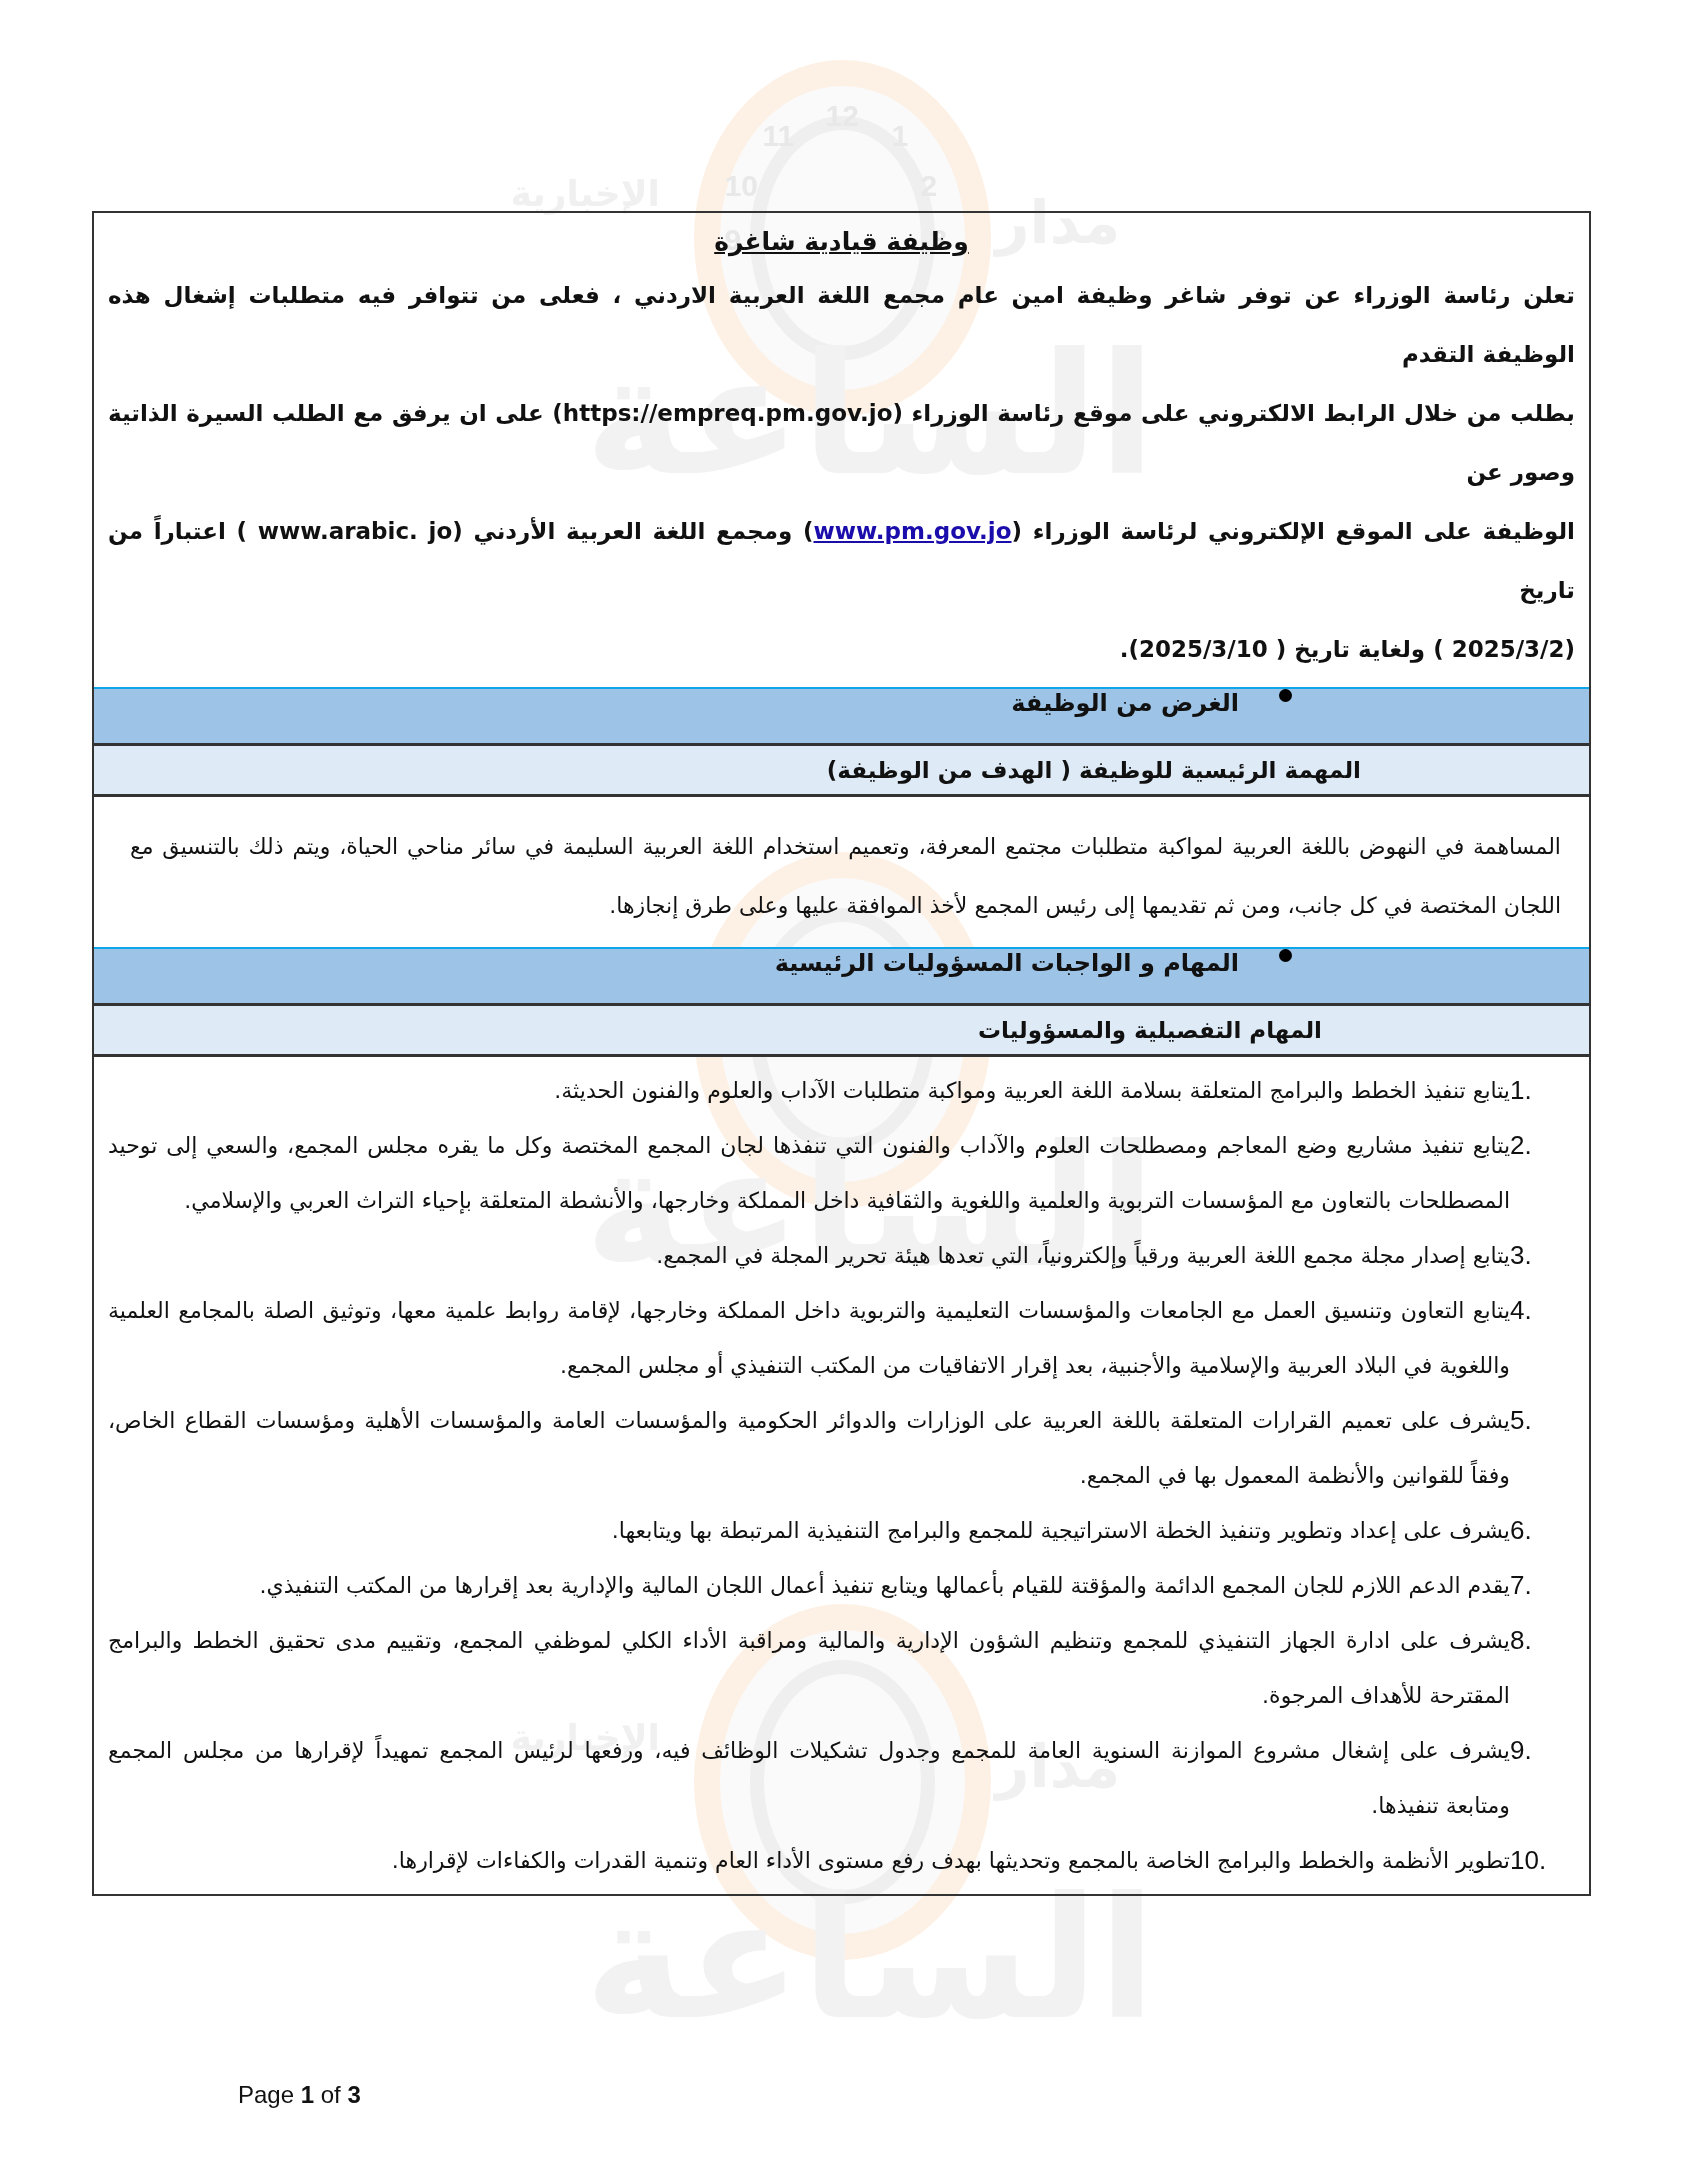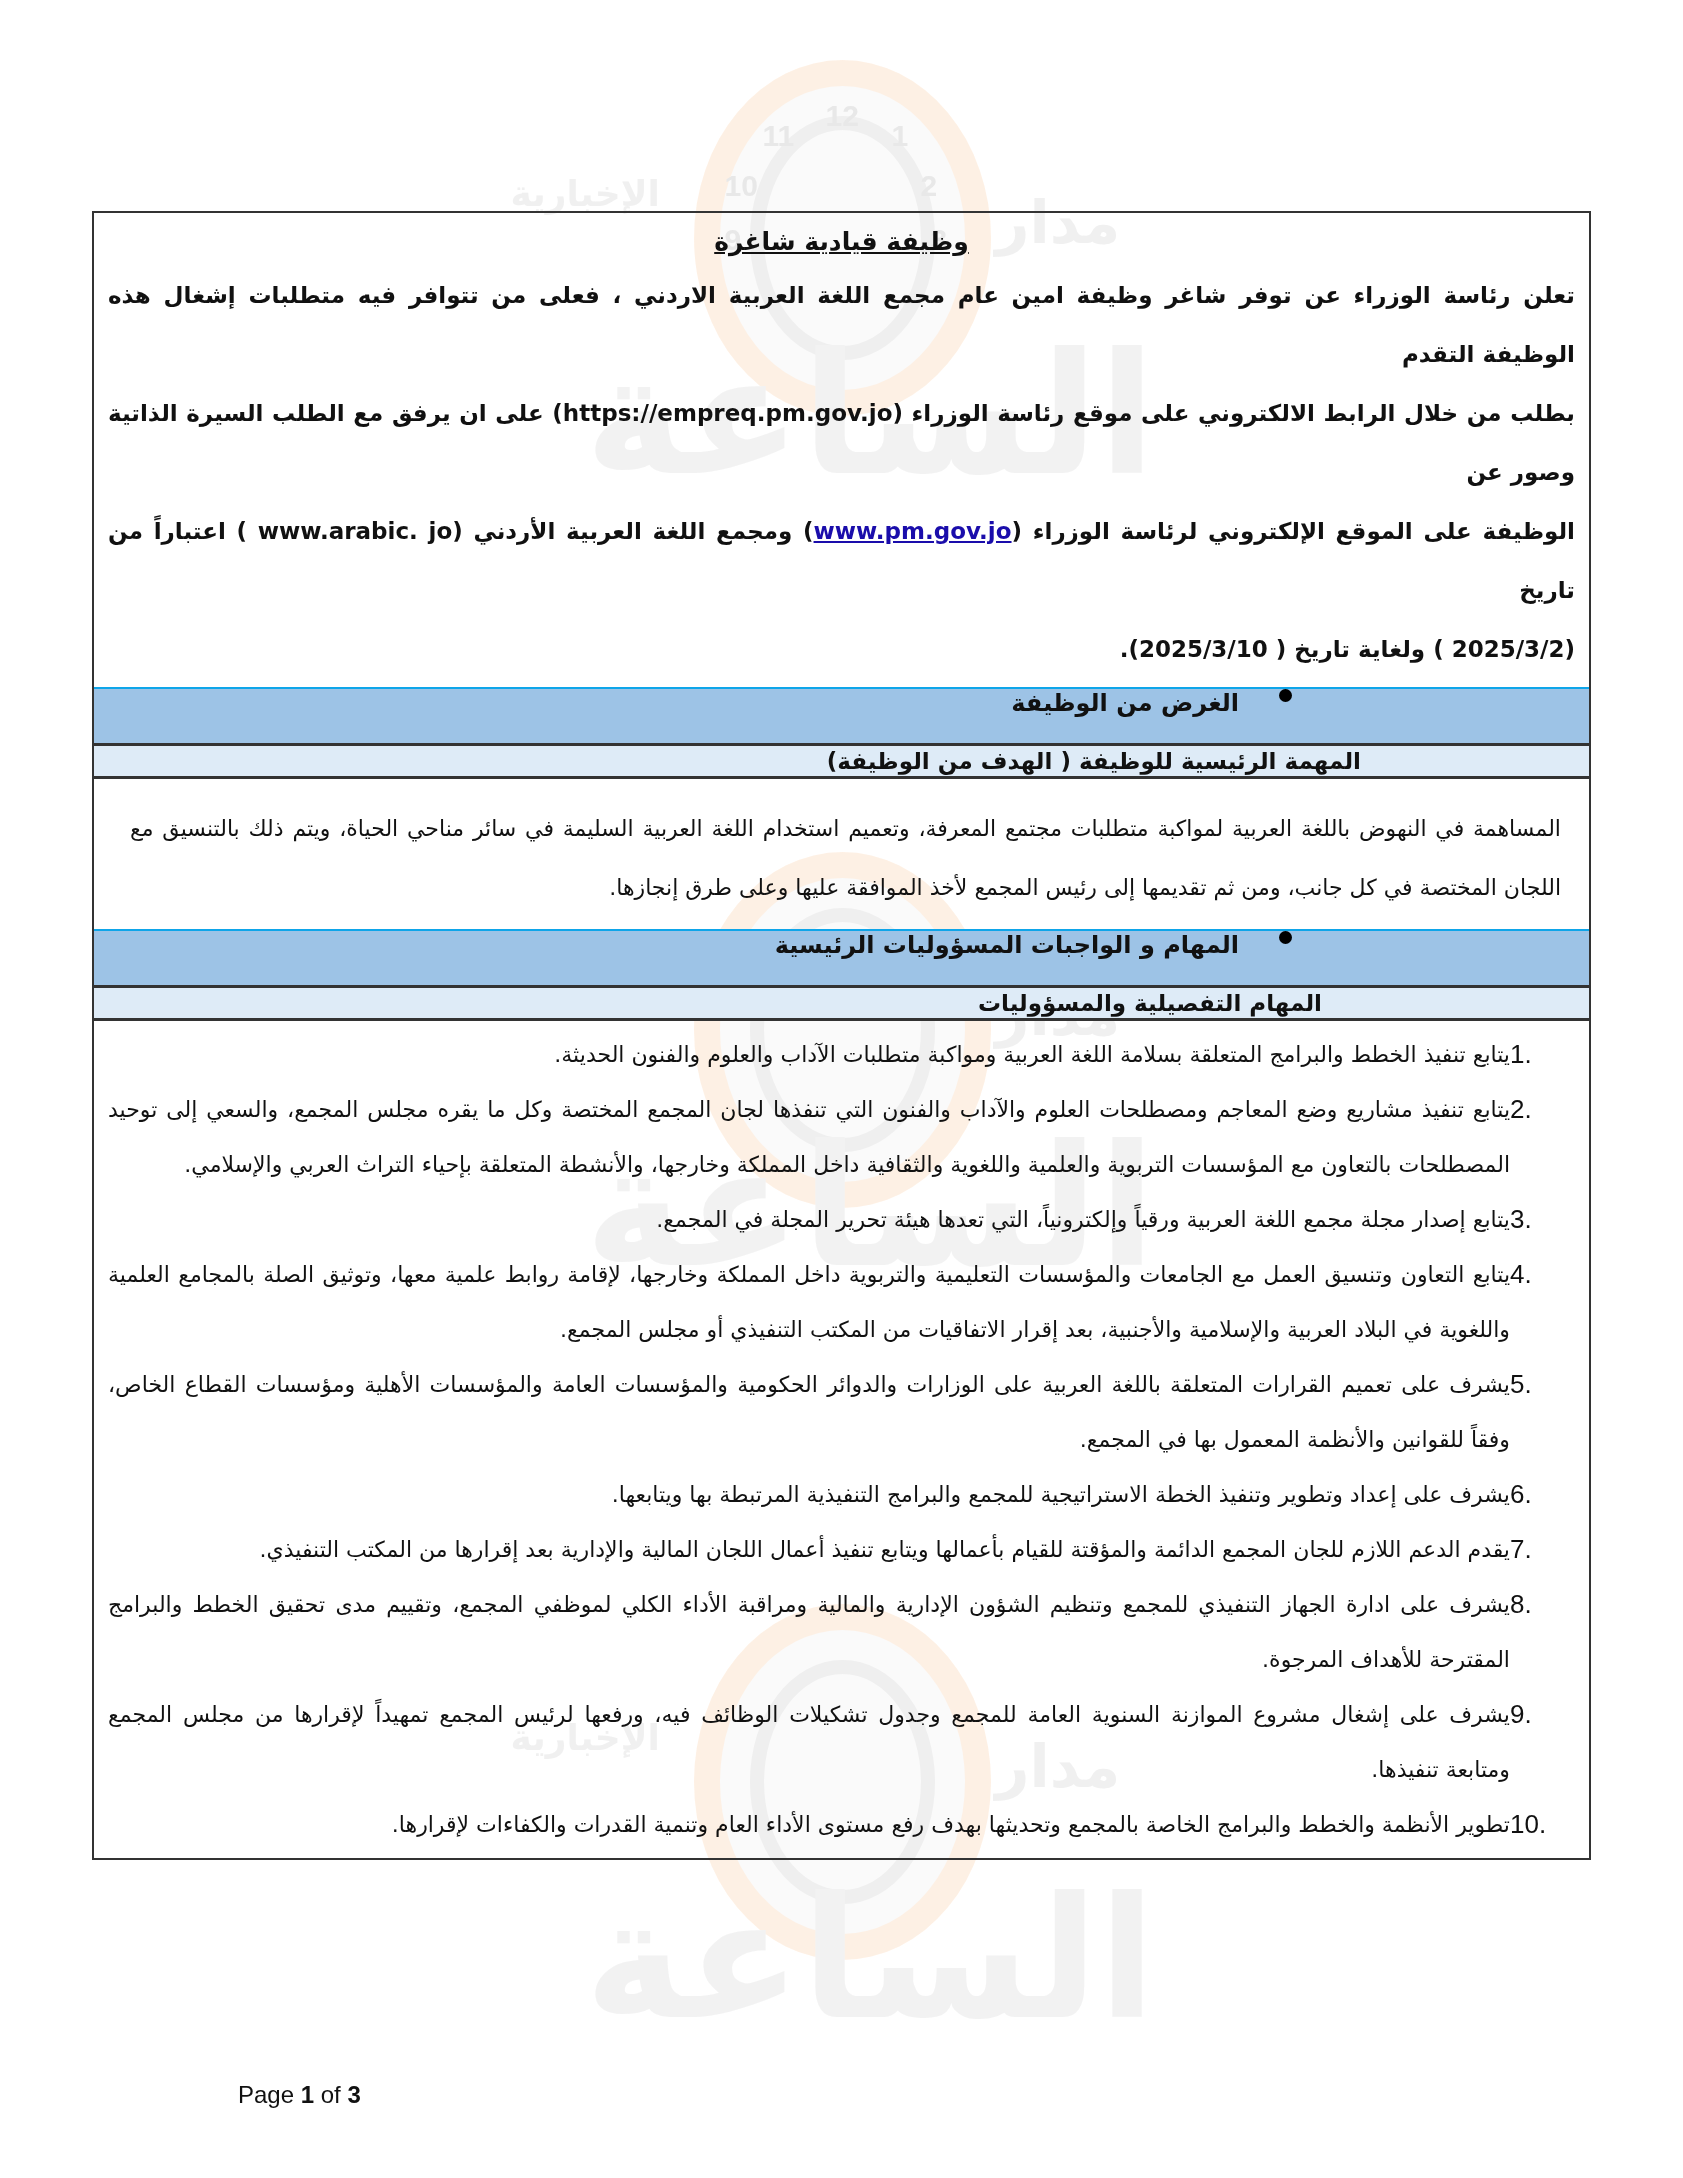--- a/index.html
+++ b/index.html
@@ -37,21 +37,21 @@
     font-family: "DejaVu Sans", sans-serif; font-size: 23px; line-height: 59px; text-align: justify;
     font-weight: bold; margin: 0;
   }
   .para .link { color: #1a0dab; text-decoration: underline; }
   .band-dark {
     background: #9dc3e6; height: 57px; display: flex; align-items: flex-start; padding-right: 297px;
     font-weight: bold; font-size: 24px; border-bottom: 3px solid #333;
   }
   .band-dark .bullet { display: inline-block; width: 13px; height: 13px; border-radius: 50%; background: #000; margin-left: 40px; }
   .band-light {
-    background: #deebf7; height: 33px; display: flex; align-items: center; padding-right: 228px;
+    background: #deebf7; height: 51px; display: flex; align-items: center; padding-right: 228px;
     font-weight: bold; font-size: 23px;
   }
   .purpose { padding: 20px 28px 12px 36px; }
   .purpose .para { font-weight: normal; font-size: 22px; line-height: 59px; }
   .tasks { padding: 6px 14px 6px 14px; }
   .task { display: flex; font-size: 22px; line-height: 55px; text-align: justify; }
   .task-num { flex: 0 0 57px; text-align: left; font-family: "Liberation Sans", sans-serif; font-size: 26px; direction: ltr; padding-right: 8px; }
   .task-text { flex: 1; }
   .footer {
     position: absolute; left: 238px; top: 2081px; font-family: "Liberation Sans", sans-serif;

